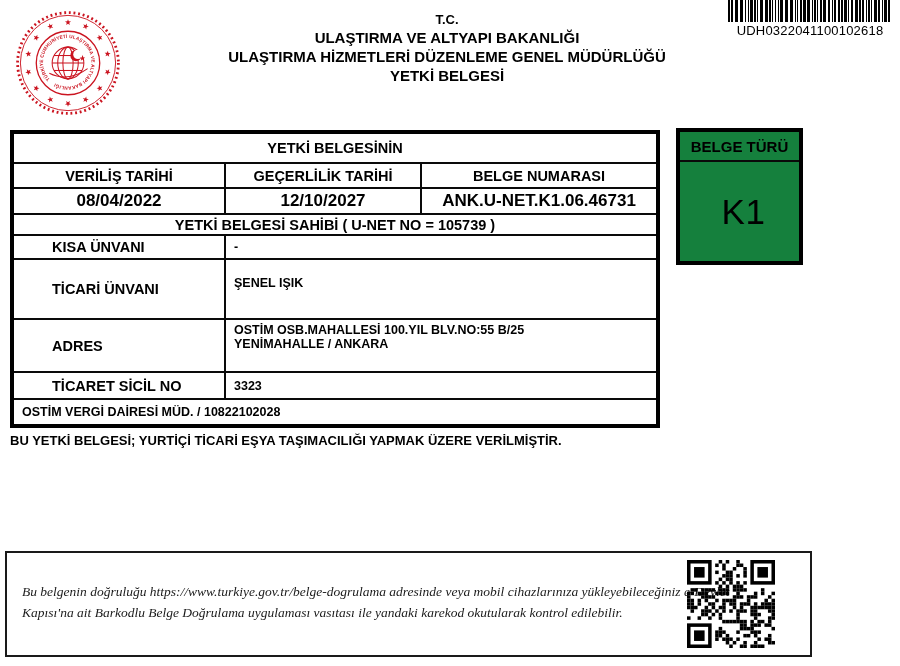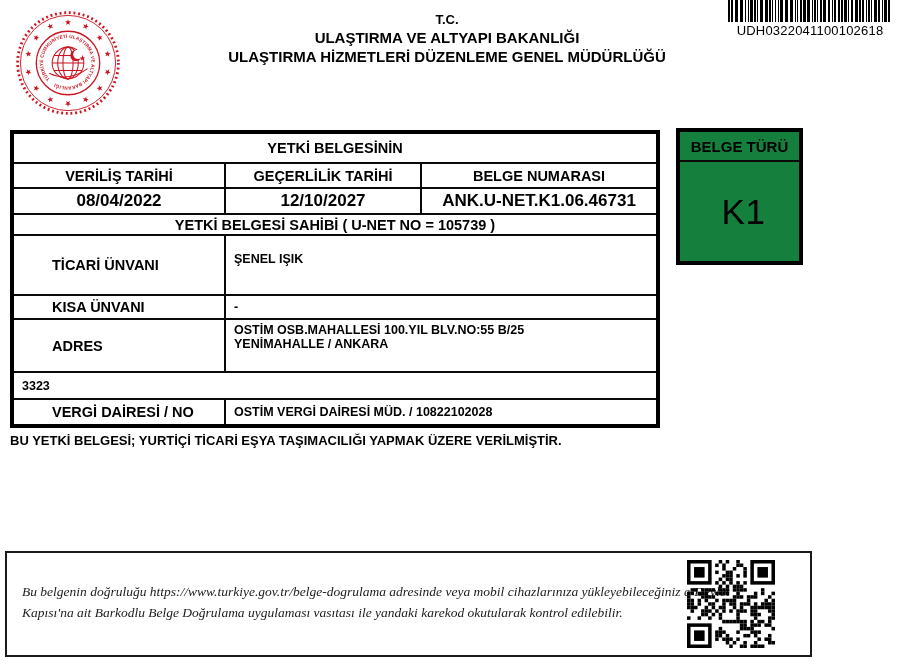--- a/index.html
+++ b/index.html
@@ -128,20 +128,21 @@
     <circle cx="68.5" cy="52" r="6" fill="#cb1420"></circle>
     <circle cx="70.6" cy="50.8" r="5" fill="#fff"></circle>
     <use href="#sealstar" transform="translate(75.5 55) scale(0.9)"></use>
   </g>
 </svg>
 
 <div class="abs header-block">
   <div class="l1">T.C.</div>
   <div class="l2">ULAŞTIRMA VE ALTYAPI BAKANLIĞI</div>
   <div class="l3">ULAŞTIRMA HİZMETLERİ DÜZENLEME GENEL MÜDÜRLÜĞÜ</div>
+  <div class="l4">YETKİ BELGESİ</div>
 </div>
 
 <div class="abs barcode-wrap">
   <div class="barcode-bars">
       <div style="position: absolute; left: 0px; top: 0px; width: 2px; height: 100%; background: rgb(0, 0, 0);"></div>
       <div style="position: absolute; left: 3px; top: 0px; width: 2px; height: 100%; background: rgb(0, 0, 0);"></div>
       <div style="position: absolute; left: 7px; top: 0px; width: 3px; height: 100%; background: rgb(0, 0, 0);"></div>
       <div style="position: absolute; left: 12px; top: 0px; width: 3px; height: 100%; background: rgb(0, 0, 0);"></div>
       <div style="position: absolute; left: 17px; top: 0px; width: 1px; height: 100%; background: rgb(0, 0, 0);"></div>
       <div style="position: absolute; left: 20px; top: 0px; width: 1px; height: 100%; background: rgb(0, 0, 0);"></div>
@@ -200,38 +201,38 @@
     <div class="cell center c3 col-head">BELGE NUMARASI</div>
   </div>
   <div class="trow row-c">
     <div class="cell center c1 val-cell">08/04/2022</div>
     <div class="cell center c2 val-cell">12/10/2027</div>
     <div class="cell center c3 val-cell">ANK.U-NET.K1.06.46731</div>
   </div>
   <div class="trow row-d">
     <div class="cell center full sec-title">YETKİ BELGESİ SAHİBİ ( U-NET NO = 105739 )</div>
   </div>
+  <div class="trow row-f">
+    <div class="label-cell">KISA ÜNVANI</div>
+    <div class="field-val">-</div>
+  </div>
   <div class="trow row-e">
     <div class="label-cell">TİCARİ ÜNVANI</div>
     <div class="field-val v-top">ŞENEL IŞIK</div>
-  </div>
-  <div class="trow row-f">
-    <div class="label-cell">KISA ÜNVANI</div>
-    <div class="field-val">-</div>
   </div>
   <div class="trow row-g">
     <div class="label-cell">ADRES</div>
     <div class="field-val v-top">OSTİM OSB.MAHALLESİ 100.YIL BLV.NO:55 B/25
 YENİMAHALLE / ANKARA</div>
   </div>
   <div class="trow row-h">
+    <div class="label-cell">TİCARET SİCİL NO</div>
     <div class="field-val">3323</div>
   </div>
   <div class="trow row-i">
-    <div class="label-cell">VERGİ DAİRESİ / NO</div>
     <div class="field-val">OSTİM VERGİ DAİRESİ MÜD. / 10822102028</div>
   </div>
 </div>
 
 <div class="abs belge-turu">
   <div class="bt-head">BELGE TÜRÜ</div>
   <div class="bt-val">K1</div>
 </div>
 
 <div class="abs statement">BU YETKİ BELGESİ; YURTİÇİ TİCARİ EŞYA TAŞIMACILIĞI YAPMAK ÜZERE VERİLMİŞTİR.</div>

